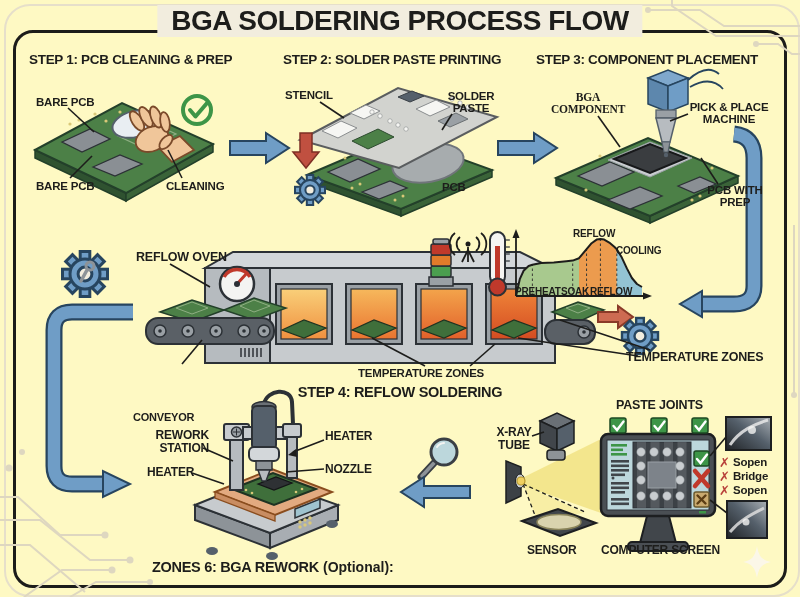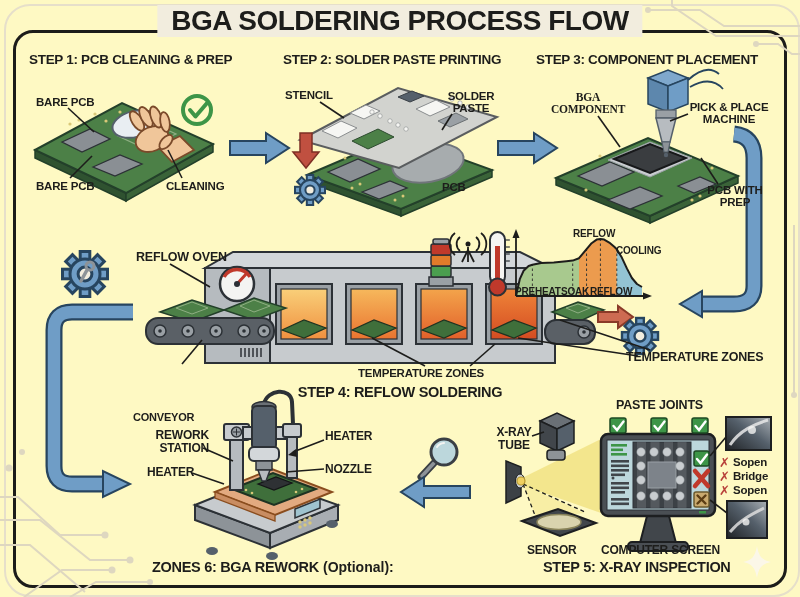--- a/index.html
+++ b/index.html
@@ -544,21 +544,20 @@
   <div class="lbl tick" style="left:573px;top:229px;">REFLOW</div>
   <div class="lbl tick" style="left:616px;top:246px;">COOLING</div>
   <div class="lbl tick" style="left:515px;top:287px;">PREHEAT</div>
   <div class="lbl tick" style="left:561px;top:287px;">SOAK</div>
   <div class="lbl tick" style="left:590px;top:287px;">REFLOW</div>
 
   <div class="lbl wrap" style="left:490px;top:426px;width:48px;font-size:12px;">X-RAY TUBE</div>
   <div class="lbl" style="left:616px;top:399px;font-size:12.5px;">PASTE JOINTS</div>
   <div class="lbl" style="left:527px;top:544px;font-size:12px;">SENSOR</div>
   <div class="lbl" style="left:601px;top:544px;font-size:12px;">COMPUTER SCREEN</div>
-  <div class="hd big" style="left:543px;top:559px;">STEP 5: X-RAY INSPECTION</div>
 
   <div id="defect-list">
     <div class="defect-row">
       <span class="defect-mark">✗</span>
       <span class="defect-label">Sopen</span>
     </div>
     <div class="defect-row">
       <span class="defect-mark">✗</span>
       <span class="defect-label">Bridge</span>
     </div>

